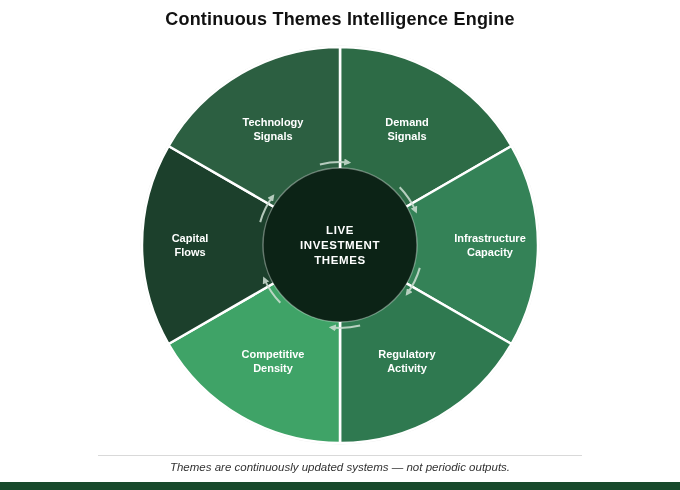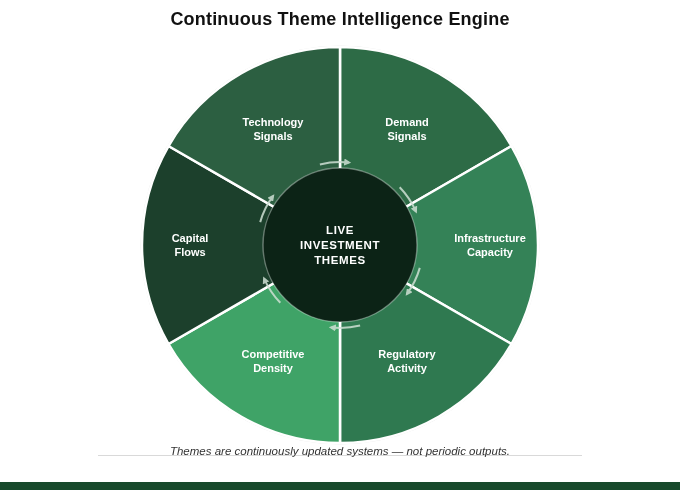--- a/index.html
+++ b/index.html
@@ -39,39 +39,39 @@
   }
   .footer-divider {
     position: absolute;
     left: 98px; right: 98px;
     top: 455px;
     height: 1px;
     background: #d9d9d9;
   }
   .footer-note {
     position: absolute;
-    top: 445px; left: 0; right: 0;
+    top: 461px; left: 0; right: 0;
     text-align: center;
     font-style: italic;
     font-size: 11.5px;
     color: #333333;
   }
   .bottom-accent-bar {
     position: absolute;
     left: 0; right: 0; bottom: 0;
     height: 8px;
     background: #17492b;
   }
 </style>
 </head>
 <body>
 
 <div class="page">
 
-  <div class="page-title" style="color: rgb(17, 17, 17);">Continuous Theme Intelligence Engine</div>
+  <div class="page-title" style="color: rgb(17, 17, 17);">Continuous Themes Intelligence Engine</div>
 
   <svg id="wheel" class="wheel-svg" width="680" height="490" viewBox="0 0 680 490">
     <defs>
       <marker id="arrowhead" markerWidth="7" markerHeight="7" refX="4.5" refY="3.5" orient="auto" markerUnits="userSpaceOnUse">
         <path id="arrowhead-path" d="M0,0 L7,3.5 L0,7 Z" fill="#cfe0d4"></path>
       </marker>
     </defs>
   <circle cx="340" cy="245" r="199" fill="none" stroke="rgba(0,0,0,0.08)"></circle>
       <path d="M 340 245 L 340.0 47.0 A 198 198 0 0 1 511.5 146.0 Z" fill="#2d6b46" stroke="#ffffff" stroke-width="2.5" stroke-linejoin="round"></path>
       <path d="M 340 245 L 511.5 146.0 A 198 198 0 0 1 511.5 344.0 Z" fill="#348257" stroke="#ffffff" stroke-width="2.5" stroke-linejoin="round"></path>

